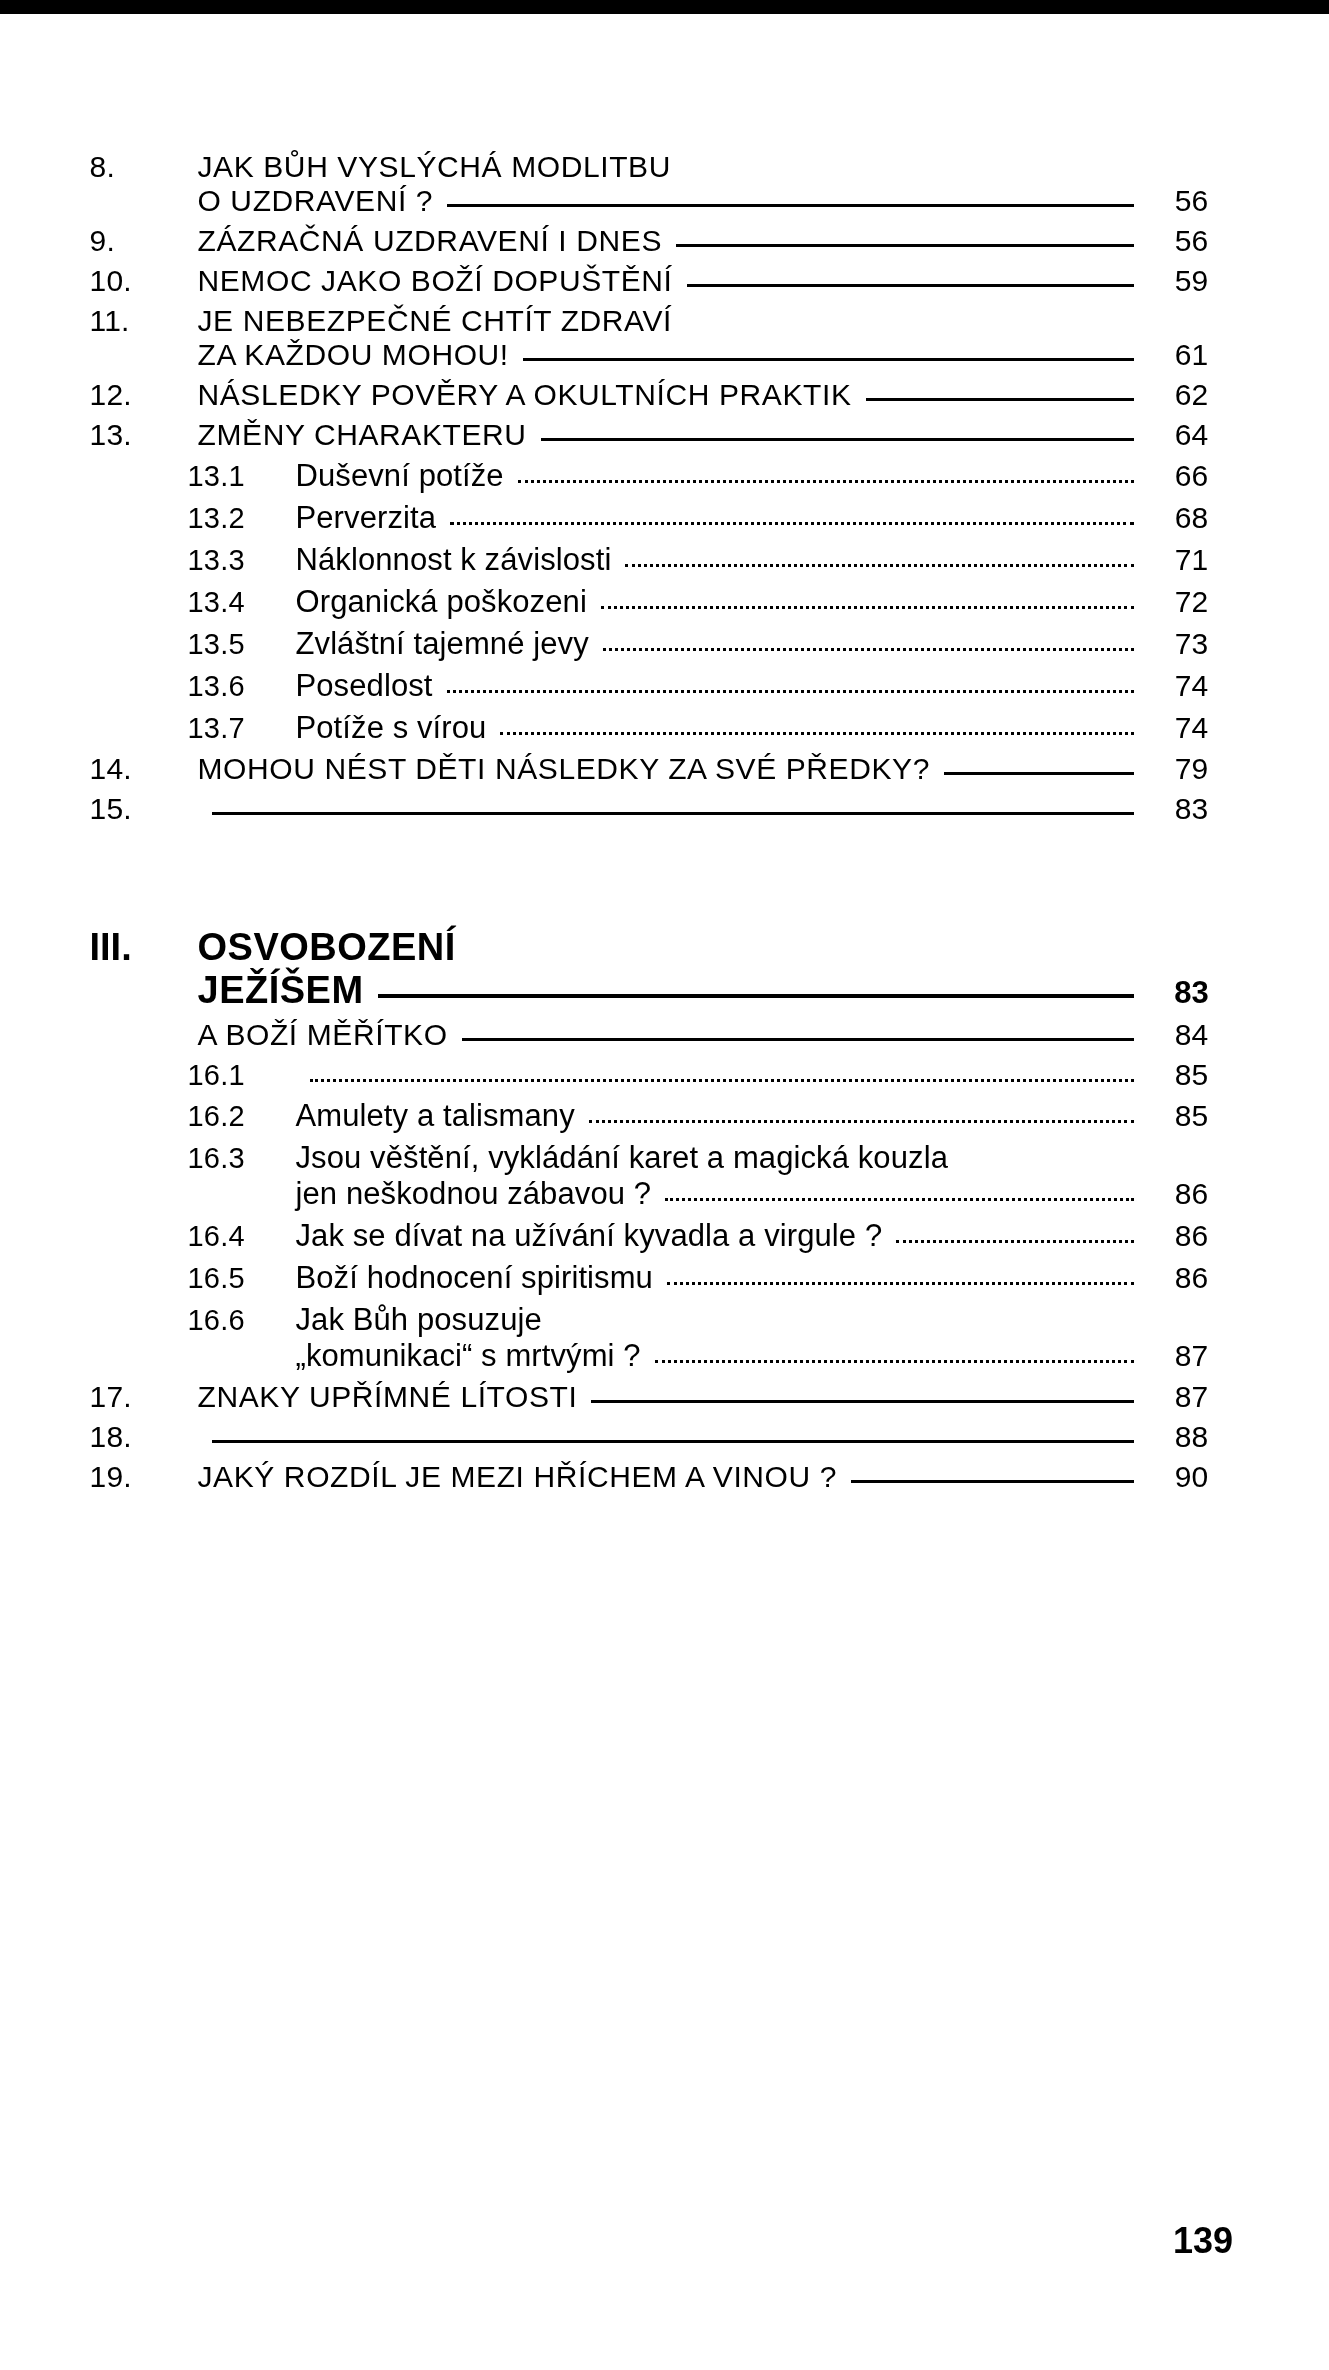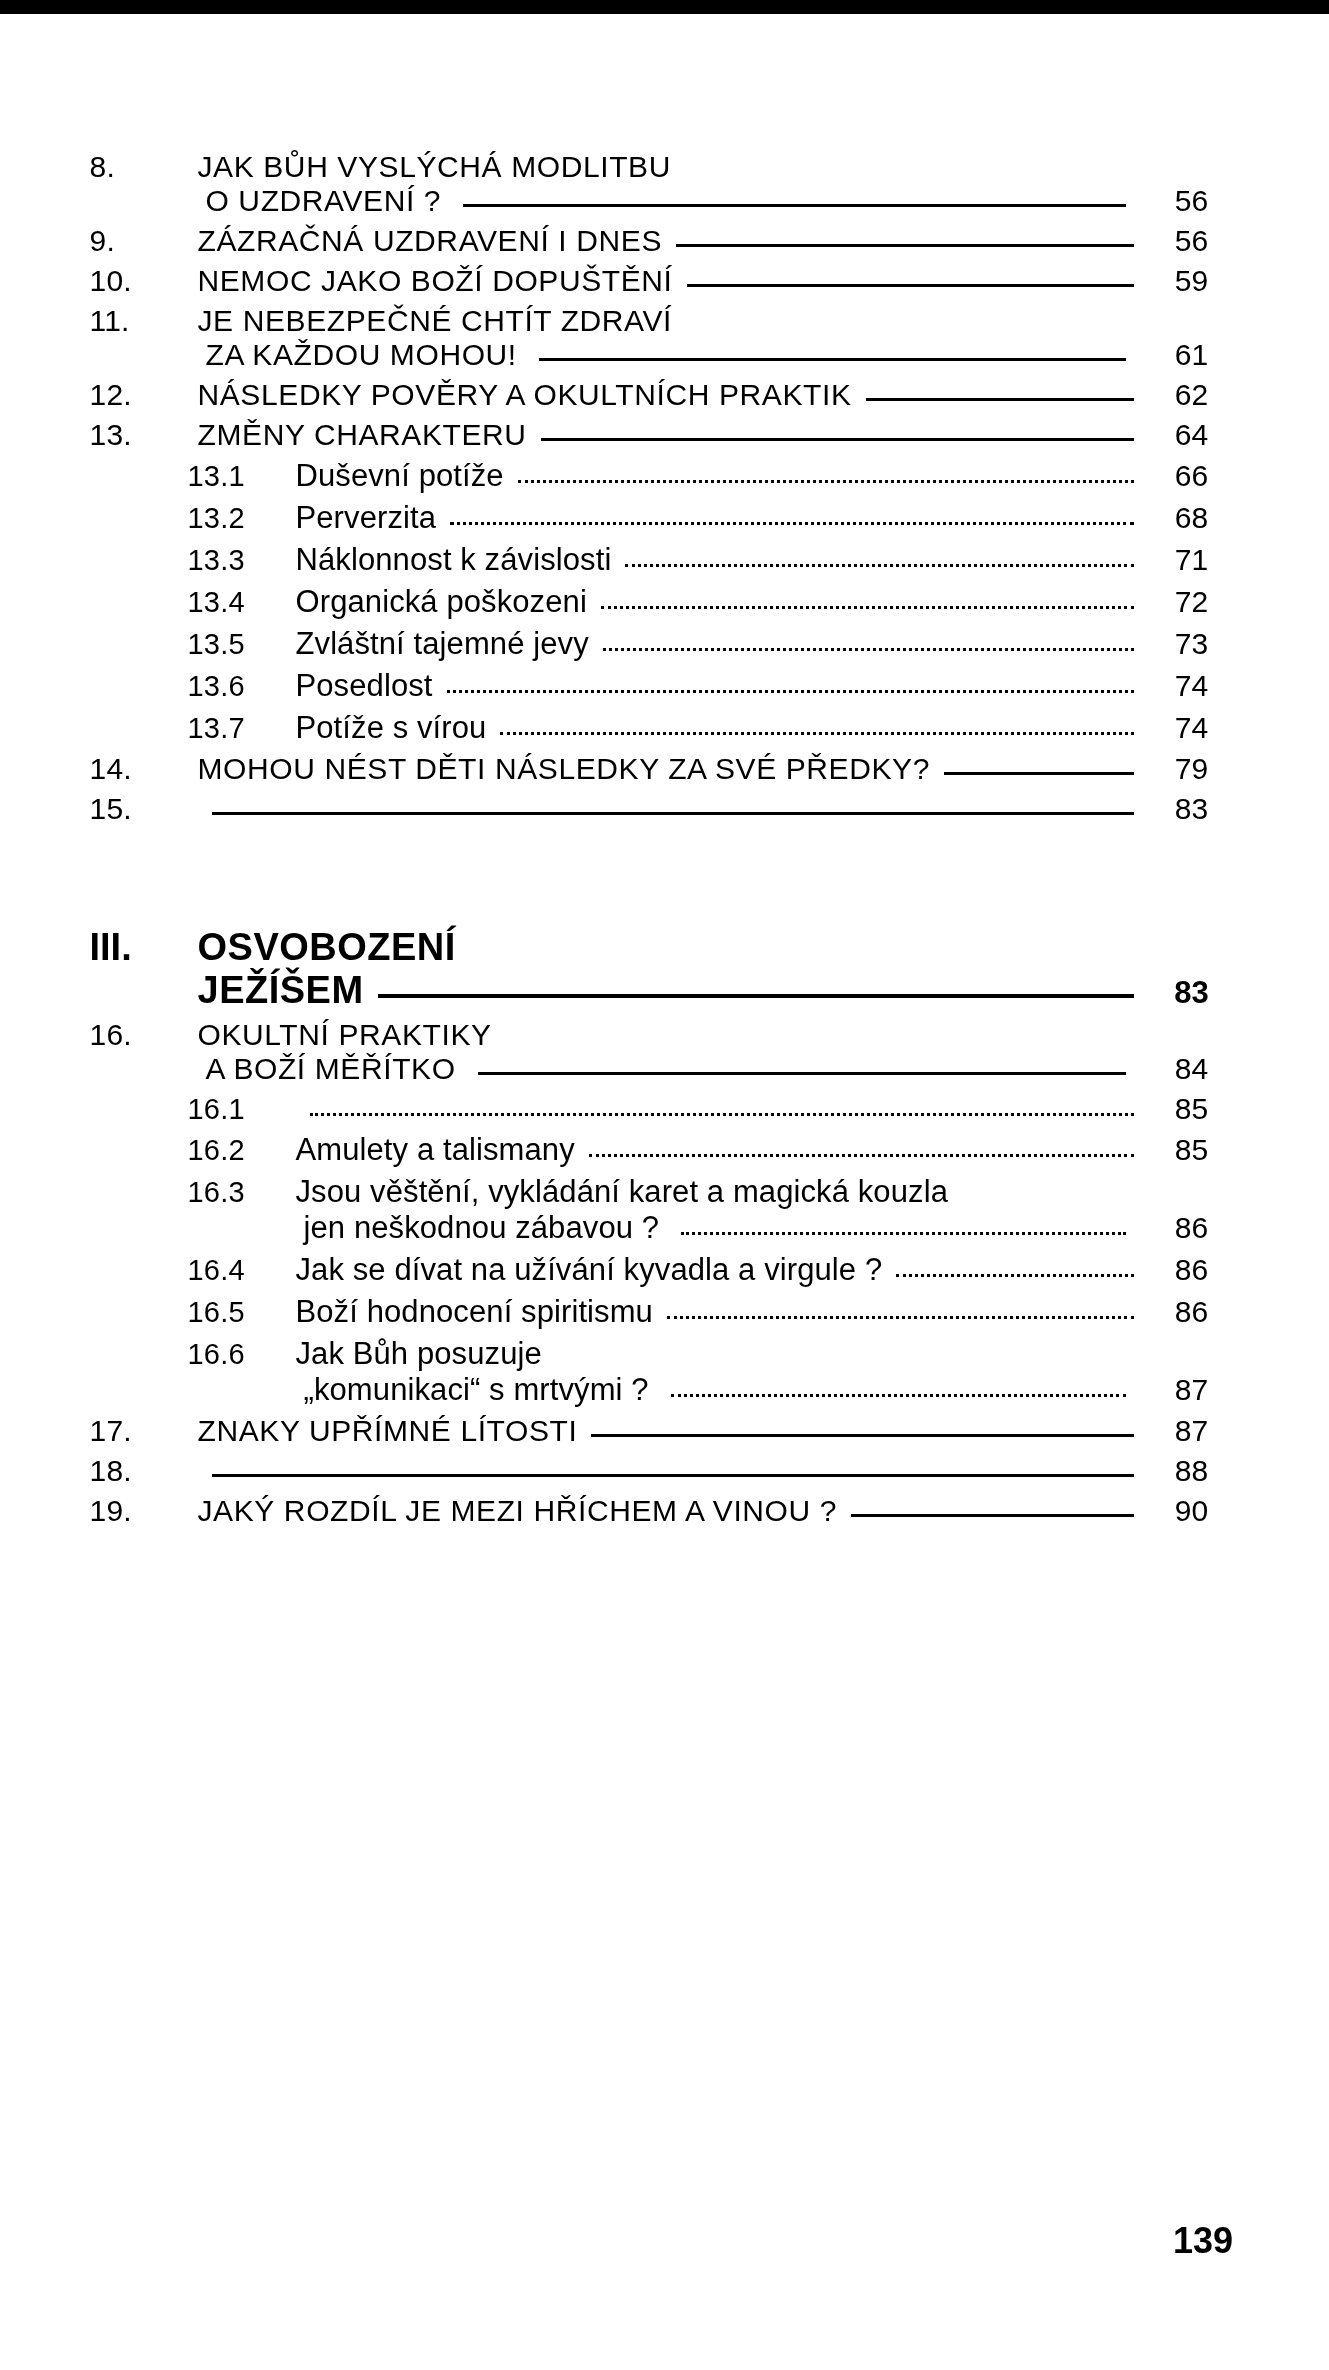--- a/index.html
+++ b/index.html
@@ -104,21 +104,20 @@
   }
   .row.multi .line1 {
     display: flex;
     width: 100%;
     align-items: baseline;
   }
   .row.multi .line2 {
     display: flex;
     width: 100%;
     align-items: baseline;
-    gap: 8px;
   }
   .spacer-num {
     width: 108px;
     flex: 0 0 108px;
   }
   .spacer-num.sub {
     width: 206px;
     flex: 0 0 206px;
   }
   .sub .title, .sub-title {
@@ -315,24 +314,20 @@
         <div class="section-line2">
           <div class="spacer-num"></div>
           <div class="sec-title">JEŽÍŠEM</div>
           <div class="leader solid"></div>
           <div class="pageno">83</div>
         </div>
       </div>
 
       <div id="toc-list-2">
           <div class="row multi">
-            <div class="line1">
-              <div class="num">16.</div>
-              <div class="title caps">OKULTNÍ PRAKTIKY</div>
-            </div>
             <div class="line2">
               <div class="spacer-num"></div>
               <div class="title caps">A BOŽÍ MĚŘÍTKO</div>
               <div class="leader solid"></div>
               <div class="pageno">84</div>
             </div>
           </div>
           <div class="row multi sub sub-row">
             <div class="line1">
               <div class="num sub">16.1</div>

